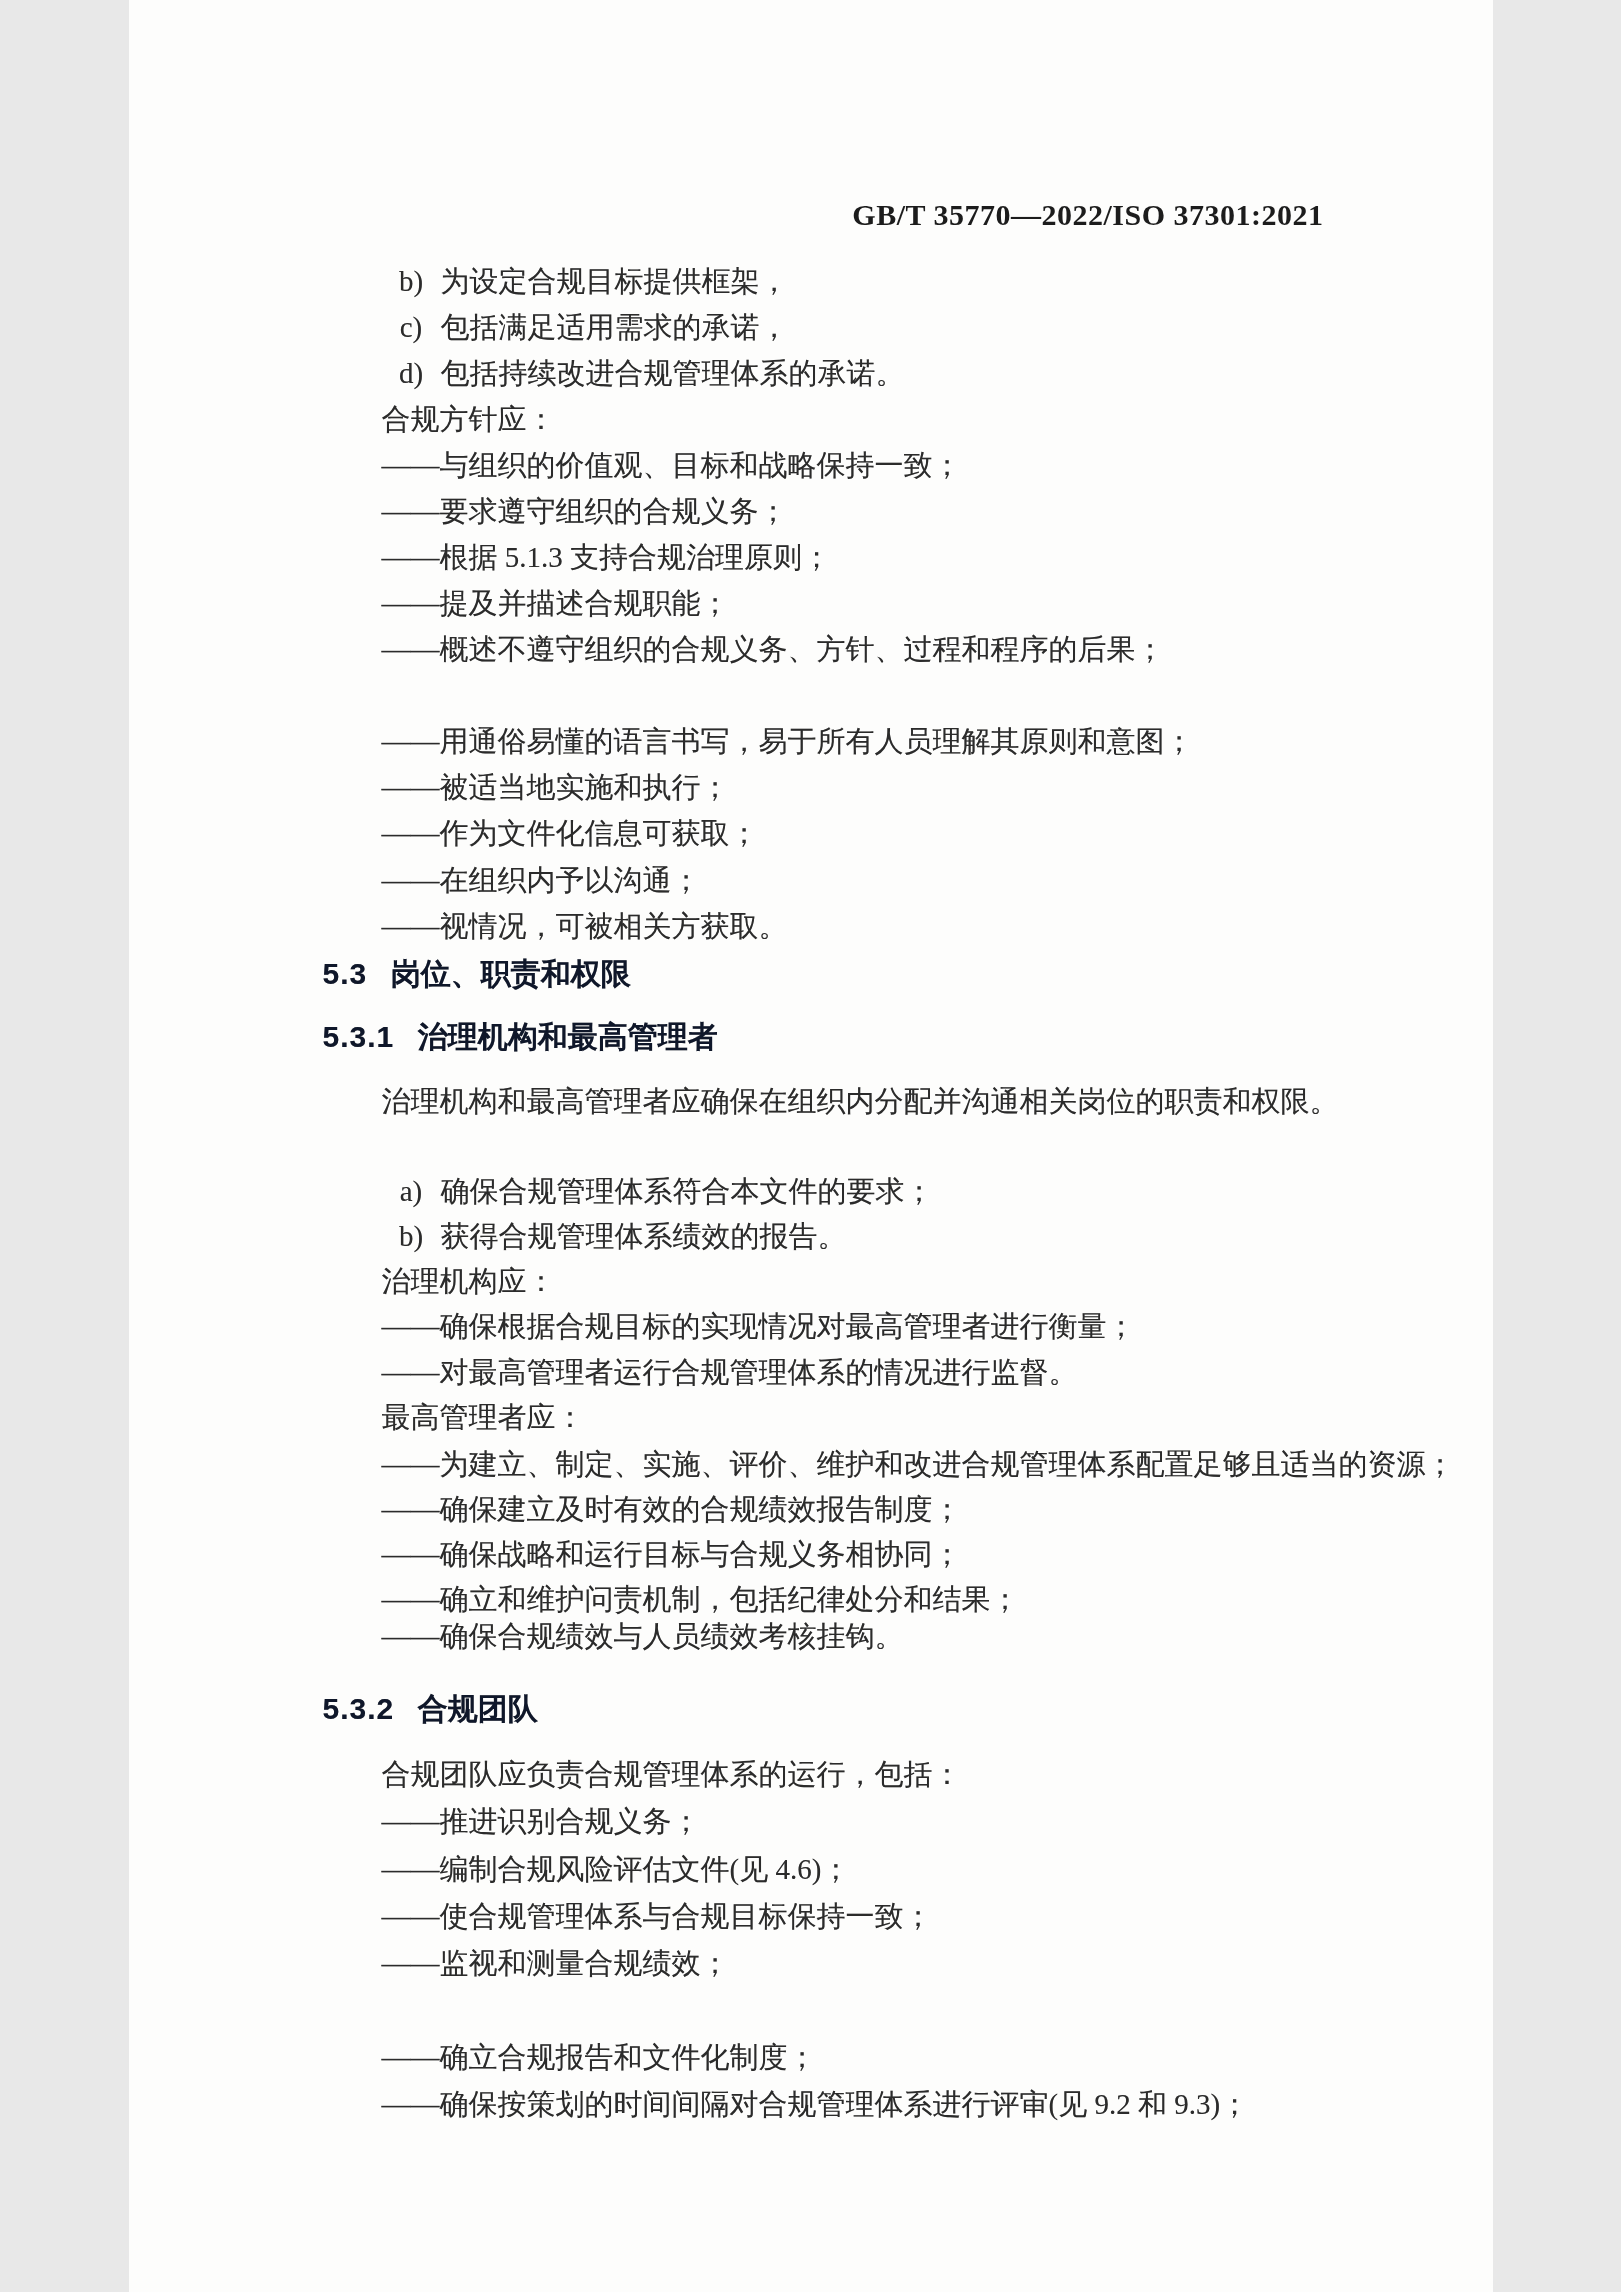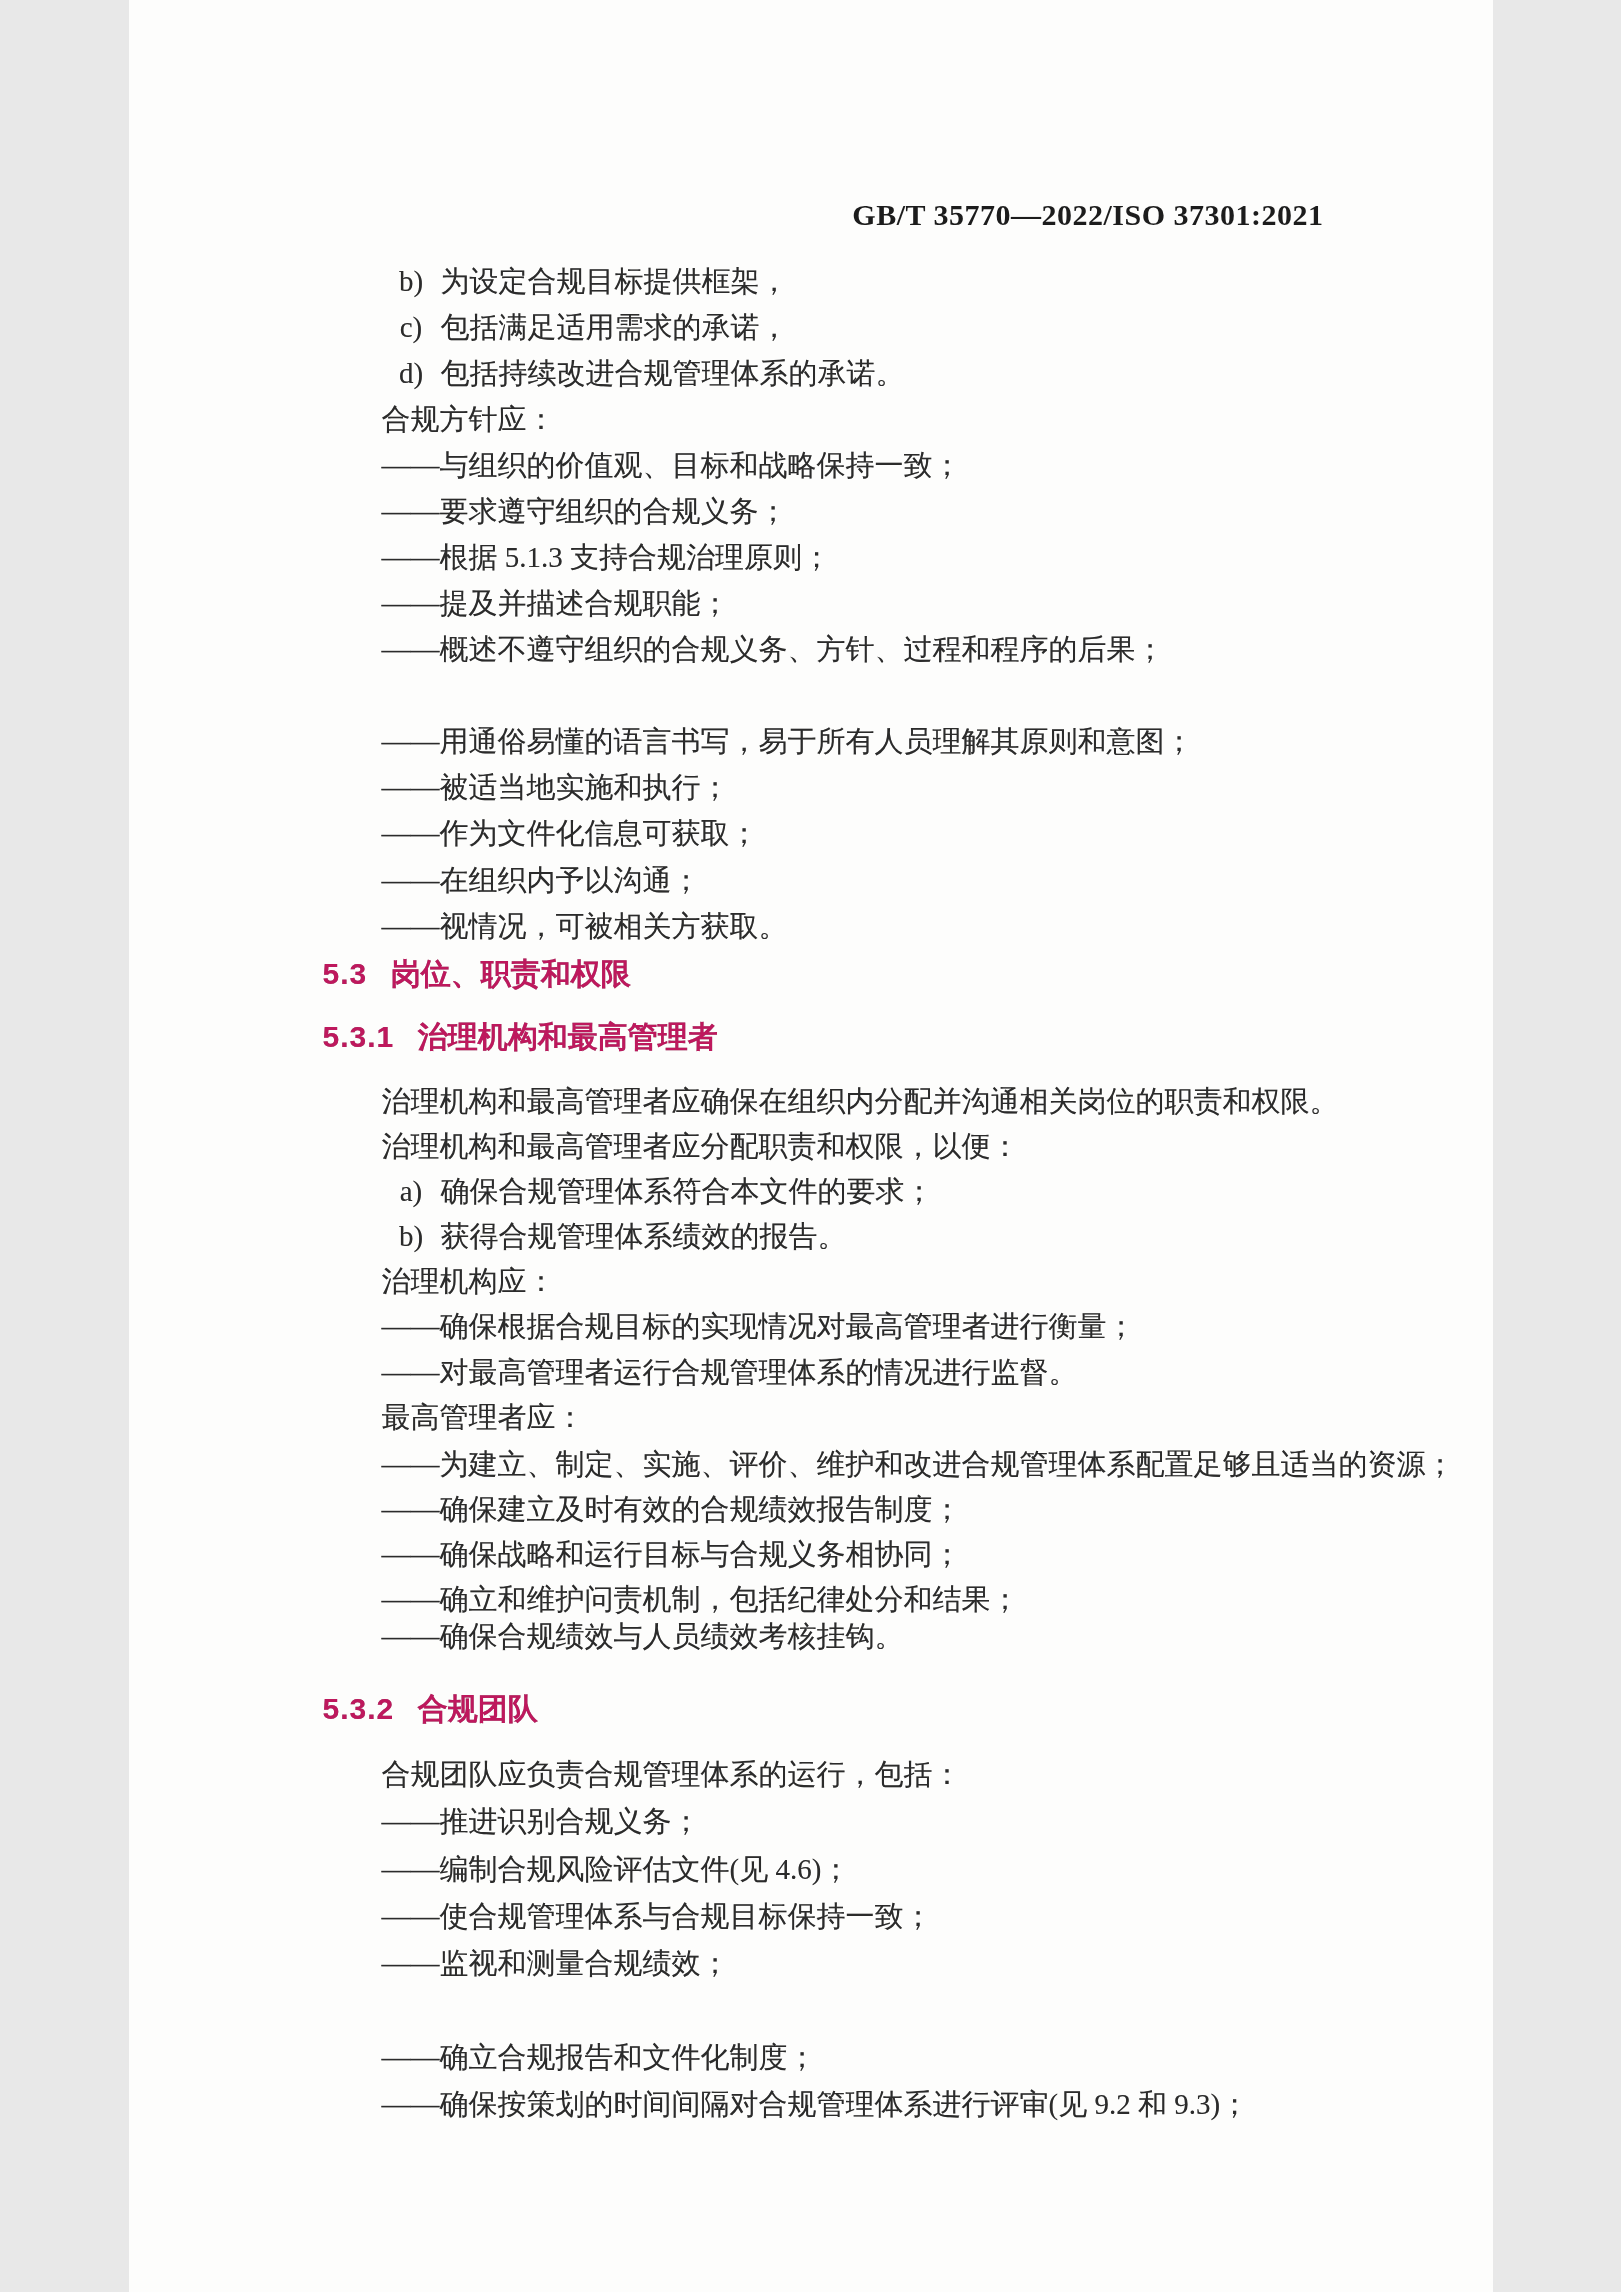--- a/index.html
+++ b/index.html
@@ -35,21 +35,21 @@
   .list-item .label {
     display:inline-block;
     width:59px;
     font-size:29px;
   }
   .heading {
     left:194px;
     font-family:"Liberation Sans","DejaVu Sans",sans-serif;
     font-weight:700;
     font-size:30px;
-    color:#be185d;
+    color:#0f172a;
     text-shadow:0 0 0.5px rgba(0,0,0,0.4);
   }
   .heading .num { margin-right:23.5px; letter-spacing:1px; }
   .page-number {
     position:absolute;
     left:1392px; top:2107px;
     font-size:29px;
     font-style:italic;
     color:#3d3d3d;
   }
@@ -86,21 +86,20 @@
 
   <div class="line heading" style="top:956px">
     <span class="num">5.3</span><span>岗位、职责和权限</span>
   </div>
 
   <div class="line heading" style="top:1019px">
     <span class="num">5.3.1</span><span>治理机构和最高管理者</span>
   </div>
 
   <div class="line body-indent" style="top:1084px">治理机构和最高管理者应确保在组织内分配并沟通相关岗位的职责和权限。</div>
-  <div class="line body-indent" style="top:1129px">治理机构和最高管理者应分配职责和权限，以便：</div>
 
   <div class="line list-item" style="top:1174px">
     <span class="label">a)</span><span>确保合规管理体系符合本文件的要求；</span>
   </div>
   <div class="line list-item" style="top:1219px">
     <span class="label">b)</span><span>获得合规管理体系绩效的报告。</span>
   </div>
 
   <div class="line body-indent" style="top:1264px">治理机构应：</div>
 

